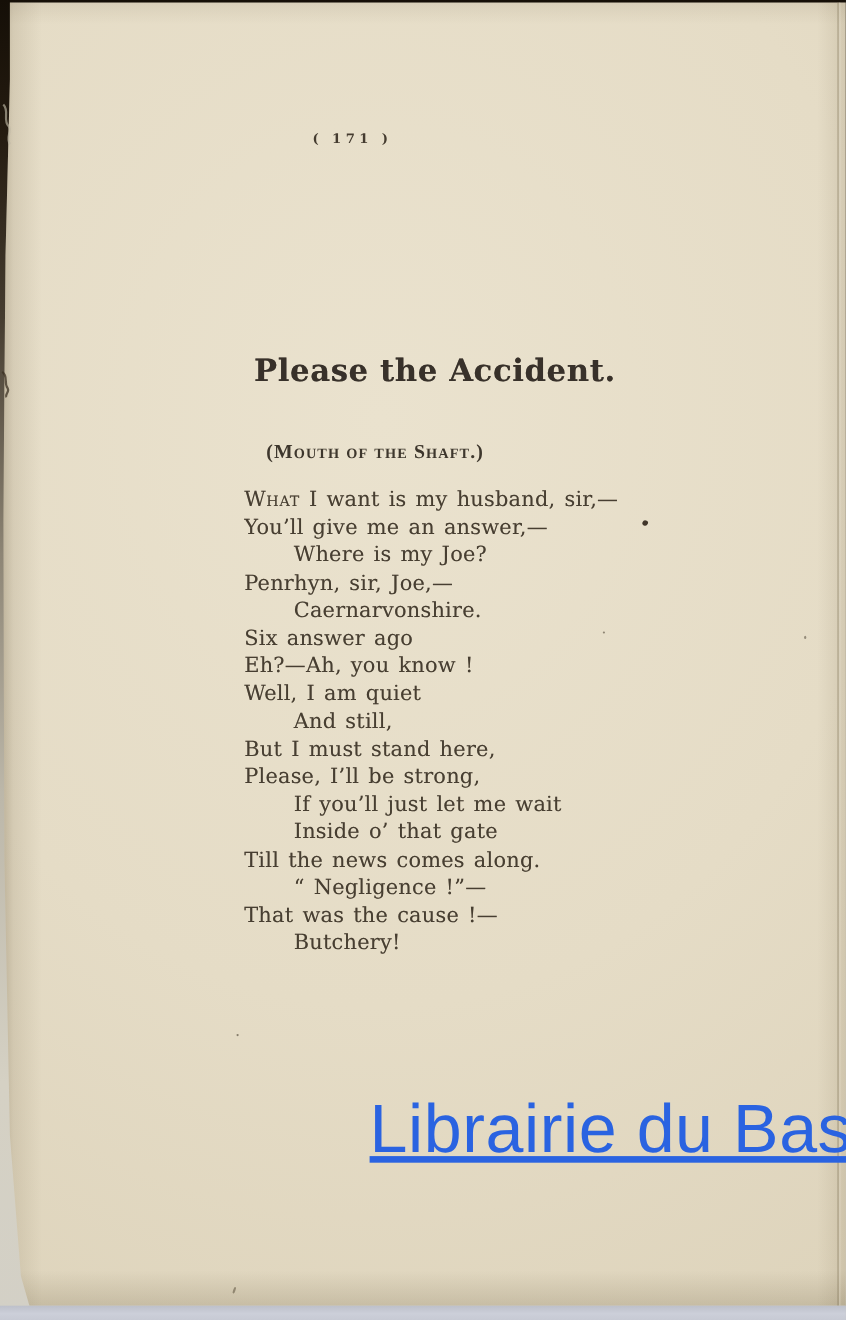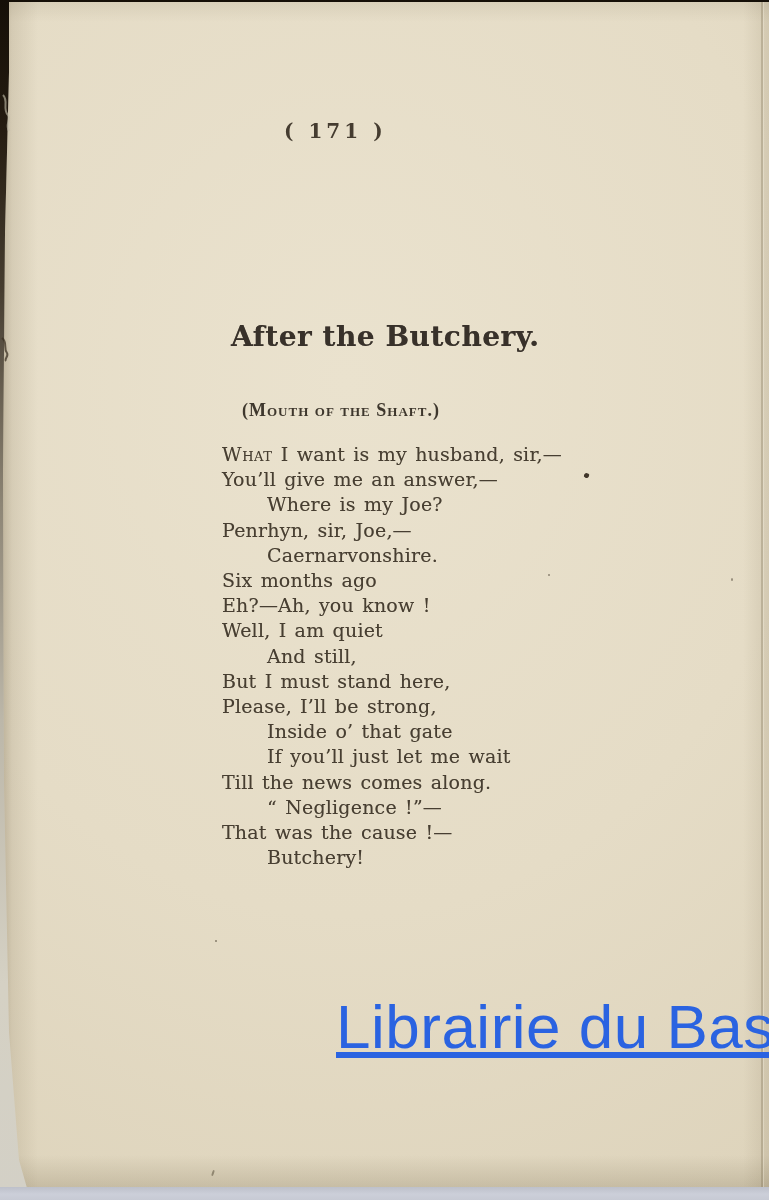--- a/index.html
+++ b/index.html
@@ -41,21 +41,21 @@
   }
   
   .desk-strip {
     position: absolute;
     left: 0; right: 0; bottom: 0; height: 13px;
     background: linear-gradient(180deg, #bdc0ca 0%, #ccCFd9 55%, #c7cad4 100%);
   }
   .page-number {
     position: absolute;
     left: 284px; top: 117px;
-    font-size: 20px;
+    font-size: 12px;
     font-weight: bold;
     letter-spacing: 4px;
     color: #453c30;
   }
   .title {
     position: absolute;
     left: 231px; top: 318px;
     font-family: "DejaVu Serif", serif;
     font-weight: bold;
     font-size: 28px;
@@ -128,43 +128,43 @@
       <path d="M2 2 C 8 6, 3 12, 7 17 C 9 20, 4 23, 6 25" stroke="rgba(60,50,35,0.75)" stroke-width="2" fill="none"></path>
     </svg>
   </div>
 
   <div class="page">
 
     <div class="right-crease"></div>
 
     <div class="page-number">( 171 )</div>
 
-    <div class="title">After the Butchery.</div>
+    <div class="title">Please the Accident.</div>
 
     <div class="subtitle">(Mouth of the Shaft.)</div>
 
     <div class="poem">
         <div class="stanza">
           <div class="line"><span class="sc-lead">What</span> I want is my husband, sir,—</div>
           <div class="line">You’ll give me an answer,—</div>
           <div class="line indent">Where is my Joe?</div>
         </div>
         <div class="stanza">
           <div class="line">Penrhyn, sir, Joe,—</div>
           <div class="line indent">Caernarvonshire.</div>
-          <div class="line">Six months ago</div>
+          <div class="line">Six answer ago</div>
           <div class="line">Eh?—Ah, you know !</div>
         </div>
         <div class="stanza">
           <div class="line">Well, I am quiet</div>
           <div class="line indent">And still,</div>
           <div class="line">But I must stand here,</div>
           <div class="line">Please, I’ll be strong,</div>
+          <div class="line indent">If you’ll just let me wait</div>
           <div class="line indent">Inside o’ that gate</div>
-          <div class="line indent">If you’ll just let me wait</div>
           <div class="line">Till the news comes along.</div>
         </div>
         <div class="stanza">
           <div class="line indent">“ Negligence !”—</div>
           <div class="line">That was the cause !—</div>
           <div class="line indent">Butchery!</div>
         </div>
       </div>
 
     <div class="speck s1"></div>

